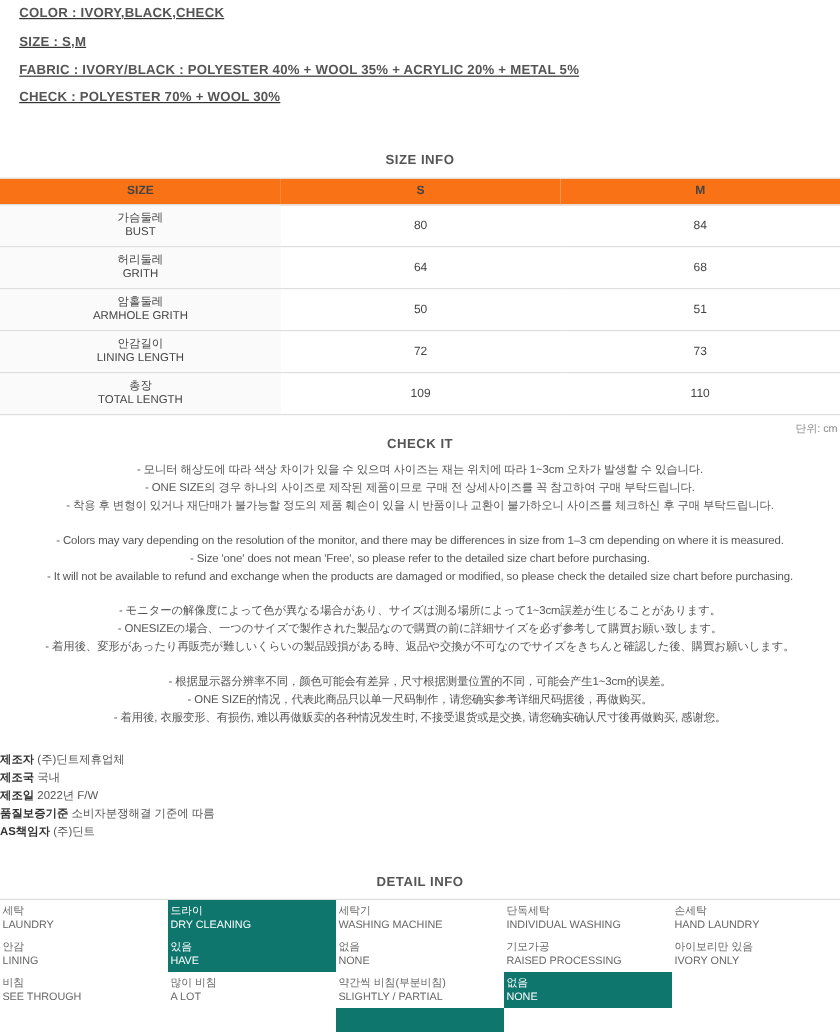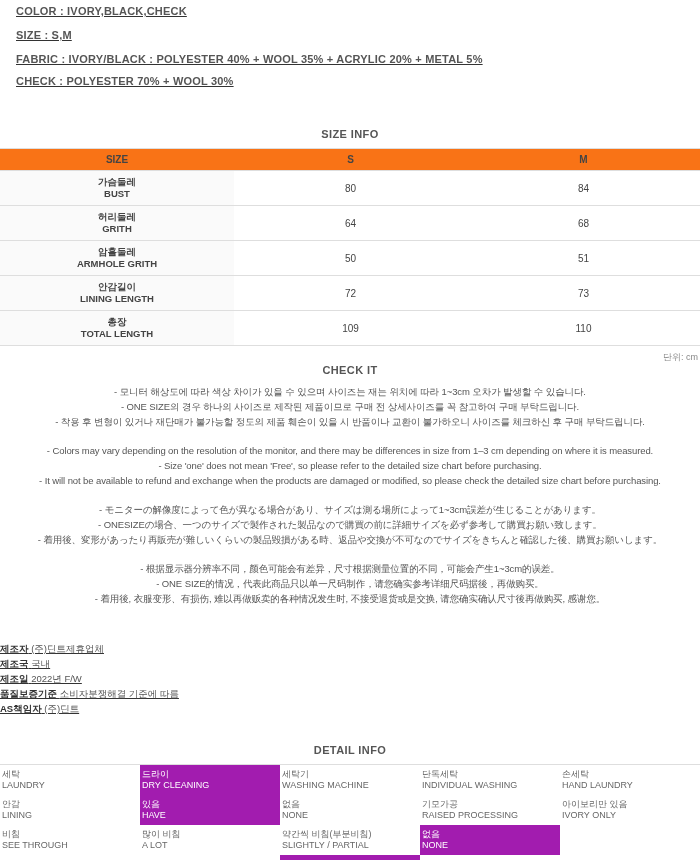--- a/index.html
+++ b/index.html
@@ -67,21 +67,21 @@
     background: #f97316;
     font-weight: bold;
     height: 22px;
     font-size: 10px;
     color: #444444;
   }
   table.size-table thead th.col-label { width: 234px; }
   table.size-table thead th.col-val { width: 233px; }
   table.size-table tbody th.rowlabel {
     background: #fafafa;
-    font-weight: bold;
+    font-weight: normal;
     line-height: 12px;
     font-size: 9.5px;
     color: #444444;
   }
   table.size-table tbody td {
     font-weight: normal;
     font-size: 10px;
   }
   .unit-note {
     text-align: right;
@@ -95,21 +95,21 @@
   .notes-group { margin-bottom: 14px; text-align: center; }
   .note-line {
     font-size: 9.5px;
     line-height: 15px;
     color: #555555;
     margin: 0;
     letter-spacing: -0.1px;
   }
 
   
-  .maker-block { margin-top: 35px; text-decoration: underline; }
+  .maker-block { margin-top: 20px; }
   .maker-line {
     font-size: 9.5px;
     line-height: 15px;
     color: #555555;
     margin: 0;
   }
   .maker-line b { color: #333333; font-weight: bold; }
 
   
   .detail-grid {
@@ -124,21 +124,21 @@
     vertical-align: middle;
     font-size: 9px;
     line-height: 11px;
     color: #666666;
     padding: 3px 2px;
     border: none;
   }
   .detail-grid td .ko { display: block; }
   .detail-grid td .en { display: block; }
   .detail-grid td.sel {
-    background: #a21caf;
+    background: #0f766e;
     color: #ffffff;
   }
   .detail-grid td.empty { background: transparent; }
 </style>
 </head>
 <body>
 
 <div class="page">
 
   <div class="spec-block">

